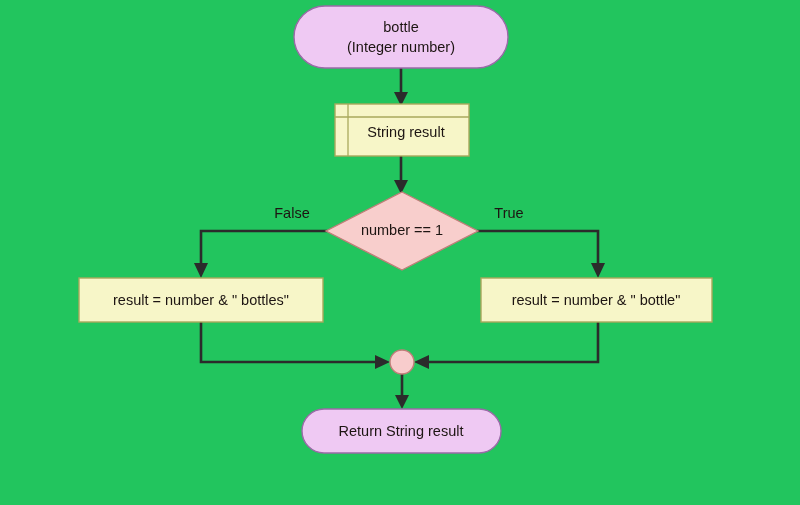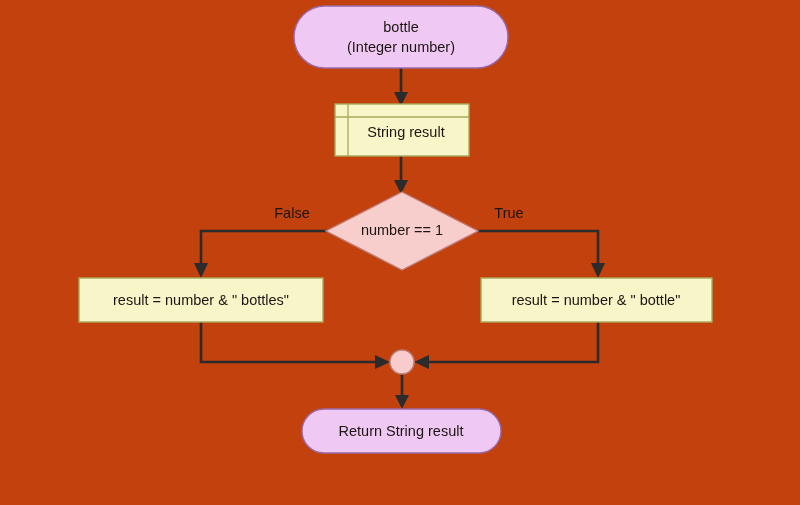--- a/index.html
+++ b/index.html
@@ -4,21 +4,21 @@
 <style>
   html, body {
     margin: 0;
     padding: 0;
     background: #ffffff;
   }
   #canvas {
     position: relative;
     width: 800px;
     height: 505px;
-    background: #c2410c;
+    background: #22c55e;
     overflow: hidden;
     font-family: "Liberation Sans", sans-serif;
   }
   #flow-svg {
     position: absolute;
     left: 0;
     top: 0;
     width: 800px;
     height: 505px;
   }

